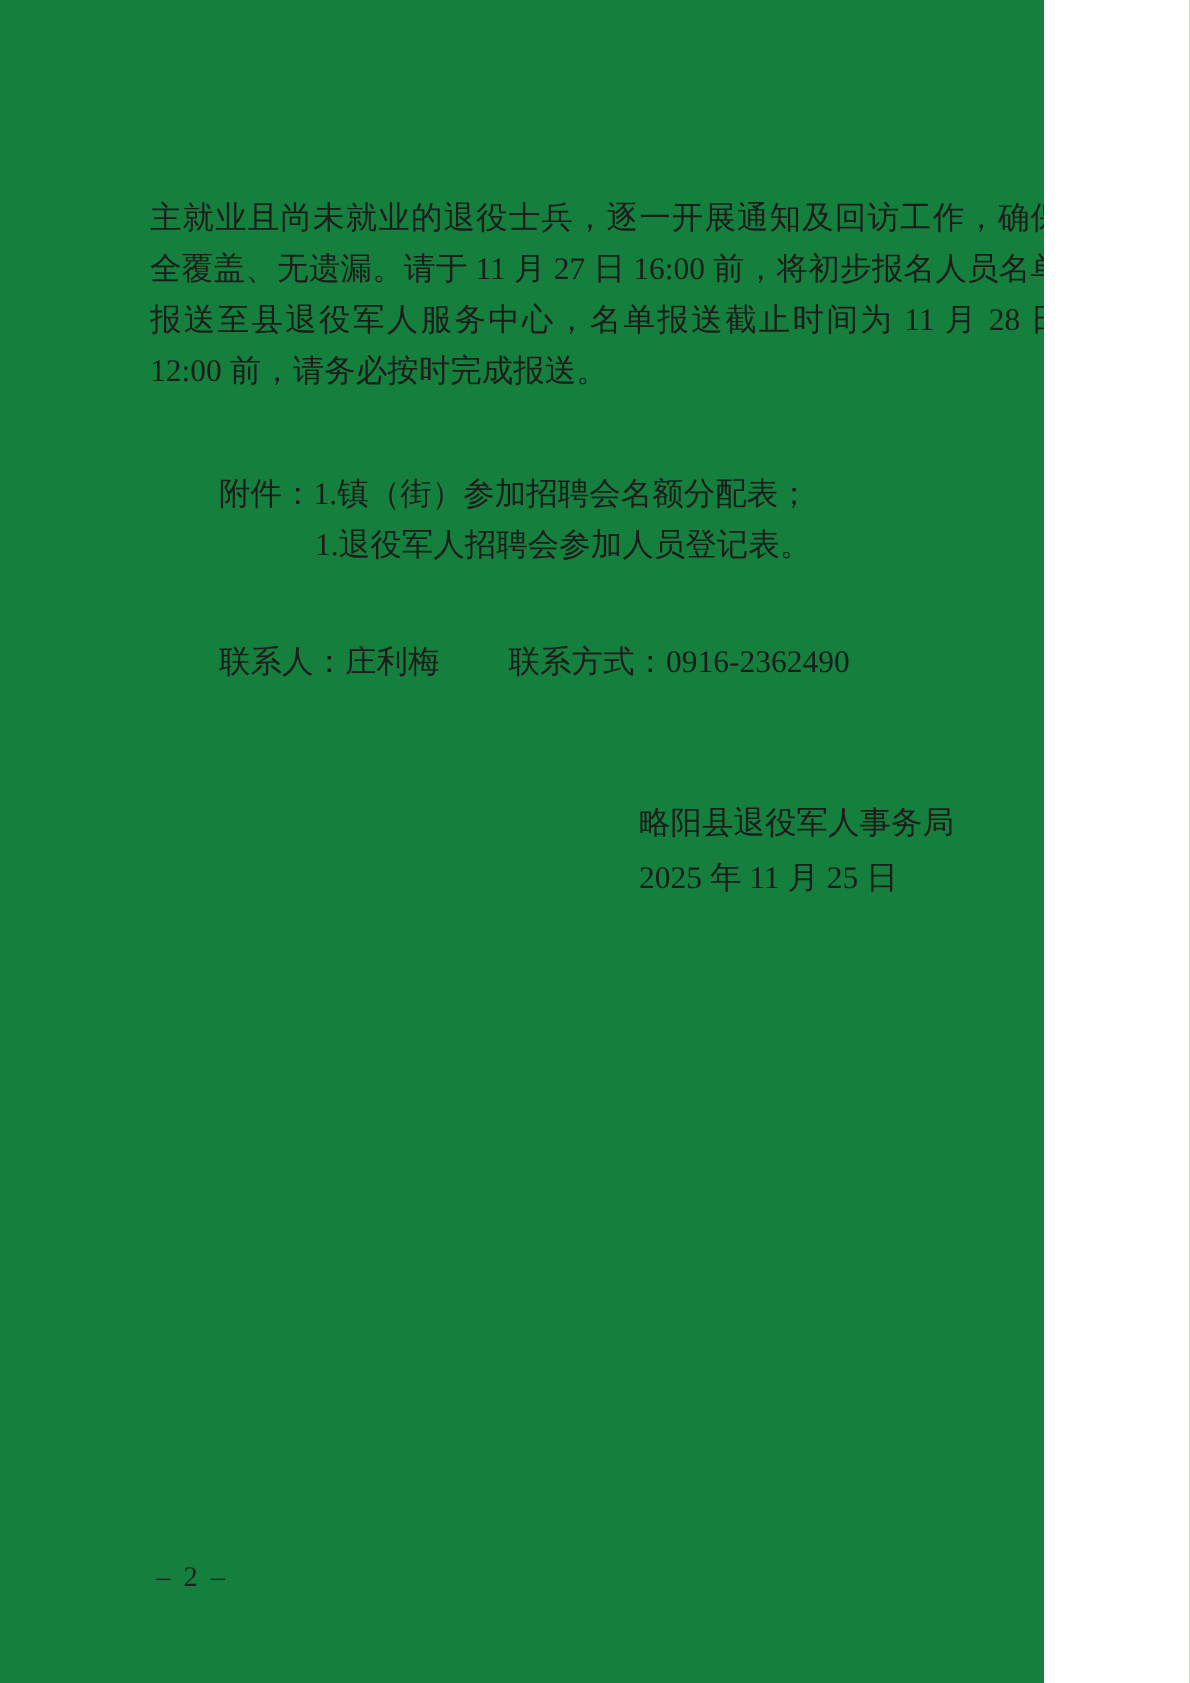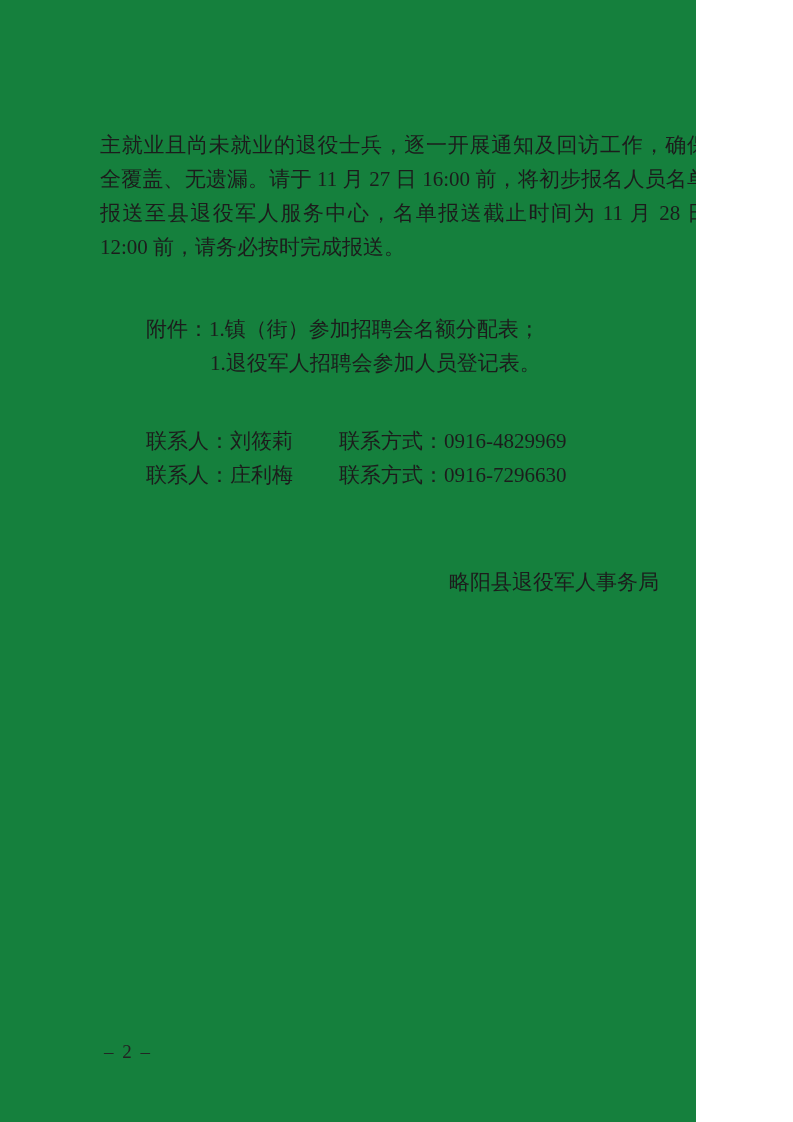--- a/index.html
+++ b/index.html
@@ -28,21 +28,21 @@
   .att-line-1 { padding-left: 46px; white-space: nowrap; }
   .att-line-2 { padding-left: 110px; white-space: nowrap; }
 
   .contacts { margin-top: 44px; text-align: left; }
   .contact-line { padding-left: 46px; white-space: nowrap; }
   .contact-name { display: inline-block; margin-right: 46px; }
 
   .signature {
     margin-top: 72px;
     margin-left: auto;
-    margin-right: 49px;
+    margin-right: 72px;
     width: max-content;
     text-align: left;
     line-height: 37px;
   }
 
   .page-number {
     position: absolute;
     left: 104px;
     top: 1040px;
     font-size: 19px;
@@ -64,27 +64,25 @@
       <div class="att-line-1">
         <span>附件：</span><span>1.镇（街）参加招聘会名额分配表；</span>
       </div>
       <div class="att-line-2">
         <span>1.退役军人招聘会参加人员登记表。</span>
       </div>
     </div>
 
     <div class="contacts">
       <div class="contact-line">
-        <span>联系人：</span><span class="contact-name">刘筱莉</span><span>联系方式：</span><span>0916-4829969</span>
-      </div>
-      <div class="contact-line">
-        <span>联系人：</span><span class="contact-name">庄利梅</span><span>联系方式：</span><span>0916-7296630</span>
+        <span>联系人：</span><span class="contact-name">庄利梅</span><span>联系方式：</span><span>0916-2362490</span>
       </div>
     </div>
 
     <div class="signature">
       <div>略阳县退役军人事务局</div>
+      <div>2025 年 11 月 25 日</div>
     </div>
 
   </div>
 
   <div class="page-number">– 2 –</div>
 </div>
 
 </body></html>

